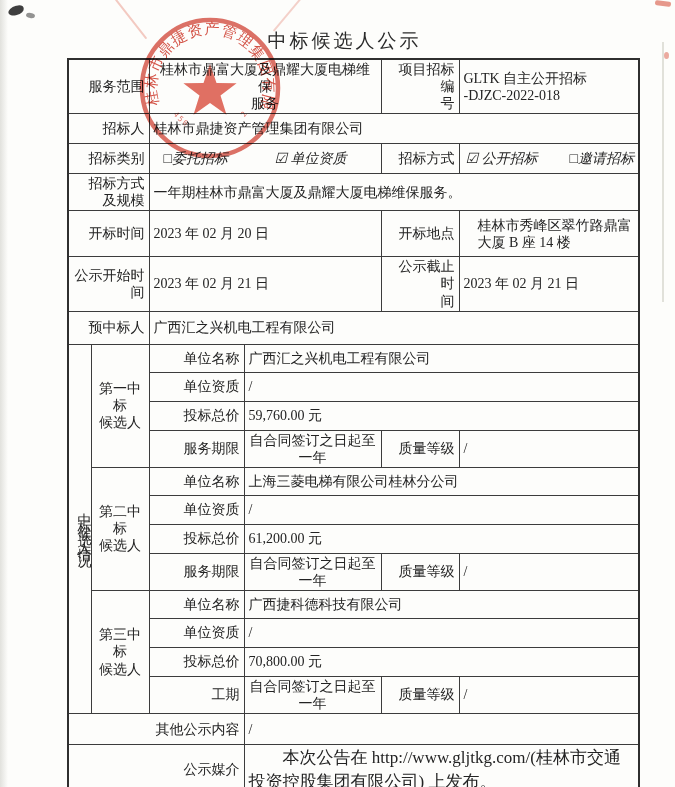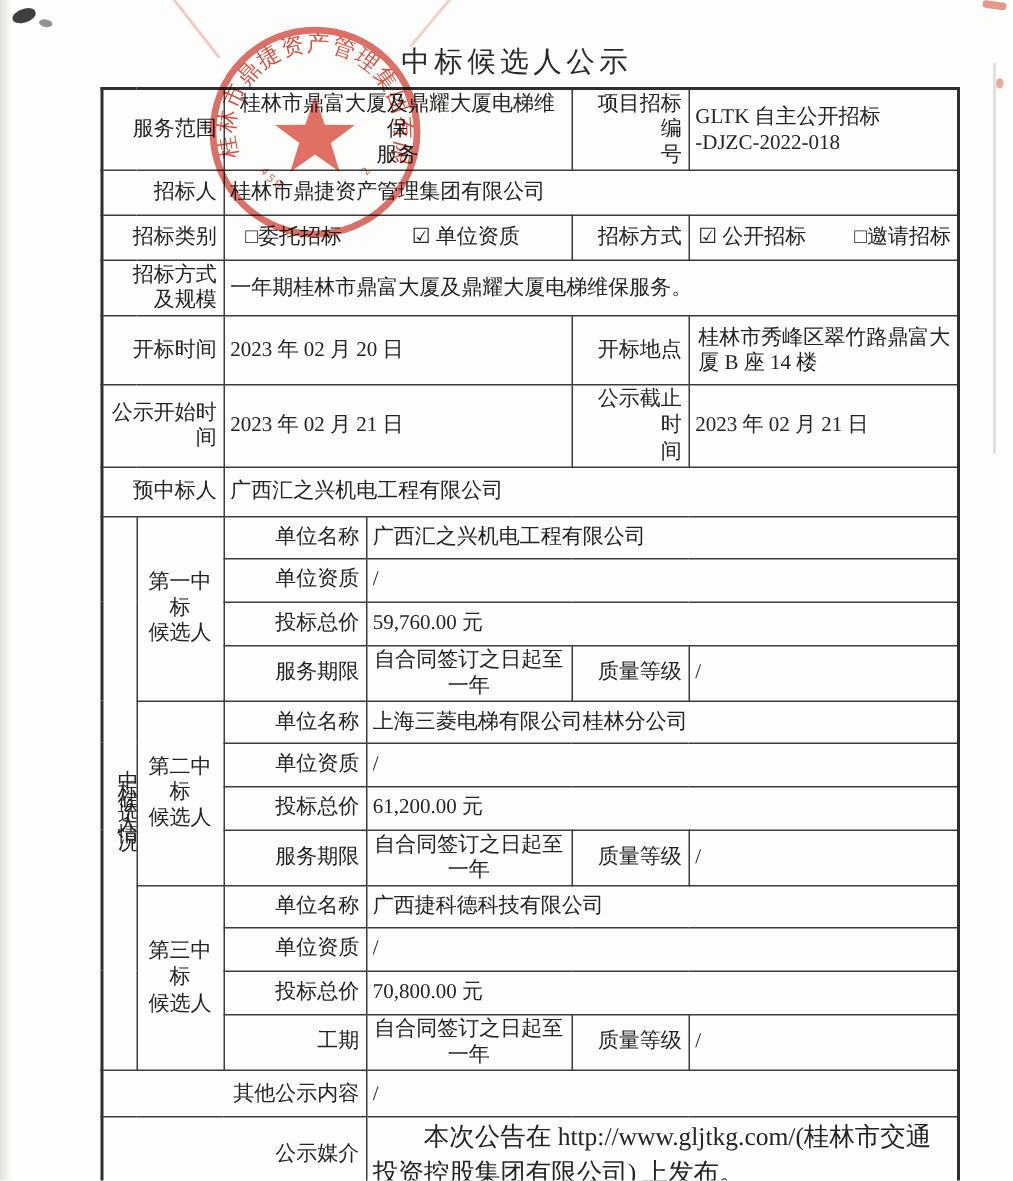--- a/index.html
+++ b/index.html
@@ -23,21 +23,21 @@
   table.doc td{
     border:1px solid #3c3c3c;
     font-size:14px;line-height:1.22;color:#232323;
     padding:1px 4px;vertical-align:middle;
     overflow:hidden;
   }
   td.lab{text-align:right;white-space:pre-line;}
   td.val{text-align:left;padding-left:7px;}
   td.pre{white-space:pre-line;}
   td.tight{padding:1px 2px 1px 4px;text-align:center;}
-  .opts{display:flex;justify-content:space-between;align-items:center;}
+  .opts{display:flex;justify-content:space-between;align-items:center;font-style:italic;}
   .opts-cat{padding:0 30px 0 10px;}
   .opts-met{padding:0 0 0 2px;}
   td.side{padding:0;text-align:center;}
   td.side div{
     writing-mode:vertical-lr;display:inline-block;
     letter-spacing:7px;font-size:14px;line-height:23px;
   }
   td.rank{text-align:center;white-space:pre-line;line-height:1.45;}
   .media-text{font-size:17px;text-indent:2em;line-height:1.4;margin:0;}
   
@@ -120,21 +120,21 @@
     </tr>
     <tr style="height:36px">
       <td colspan="2" class="lab">招标方式
 及规模</td>
       <td colspan="4" class="val">一年期桂林市鼎富大厦及鼎耀大厦电梯维保服务。</td>
     </tr>
     <tr style="height:46px">
       <td colspan="2" class="lab">开标时间</td>
       <td colspan="2" class="val">2023 年 02 月 20 日</td>
       <td class="lab">开标地点</td>
-      <td class="val" style="padding-left:6px">桂林市秀峰区翠竹路鼎富大厦 B 座 14 楼</td>
+      <td class="val" style="padding-left:18px">桂林市秀峰区翠竹路鼎富大厦 B 座 14 楼</td>
     </tr>
     <tr style="height:35px">
       <td colspan="2" class="lab">公示开始时
 间</td>
       <td colspan="2" class="val">2023 年 02 月 21 日</td>
       <td class="lab">公示截止时
 间</td>
       <td class="val">2023 年 02 月 21 日</td>
     </tr>
     <tr style="height:33px">

